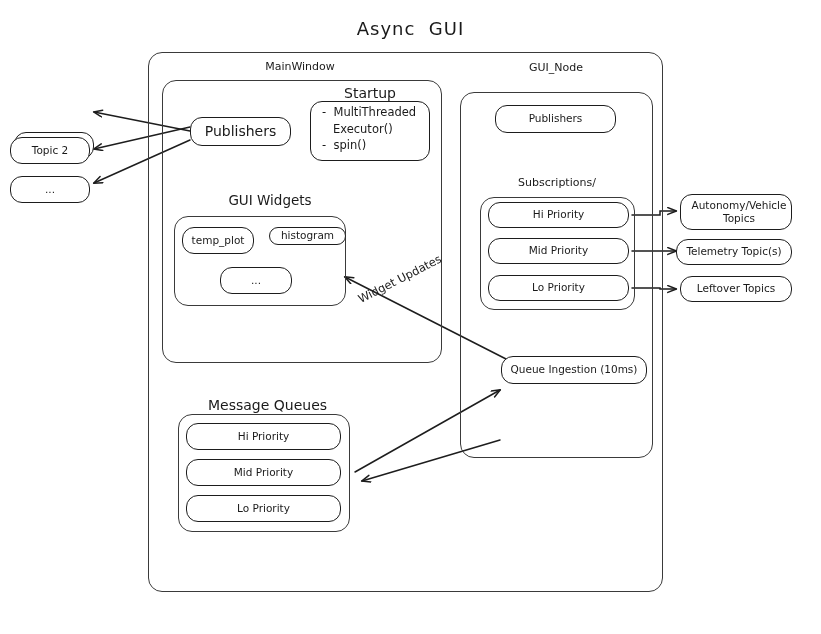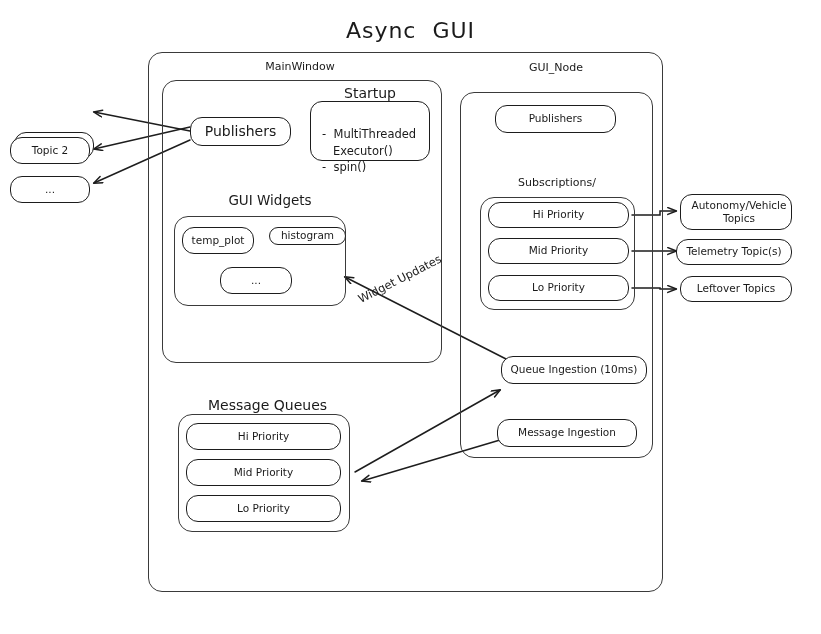--- a/index.html
+++ b/index.html
@@ -32,28 +32,28 @@
   .label{
     position:absolute;
     white-space:pre;
     text-align:center;
     line-height:1.2;
   }
   .t14{font-size:13.5px;}
   .t12{font-size:14px;}
   .t11{font-size:10.5px;}
   .t16{font-size:11px;}
-  .t22{font-size:22px;letter-spacing:1px;}
+  .t22{font-size:18px;letter-spacing:1px;}
 
   .hand{font-family:"DejaVu Sans","Liberation Sans",sans-serif;}
 
   .startup-list{
     display:block;
     text-align:left;
-    padding:24px 11px;
+    padding:2px 11px;
     font-size:11.5px;
     line-height:1.45;
     align-items:flex-start;justify-content:flex-start;
   }
   .rot-label{
     position:absolute;
     transform-origin:left bottom;
     font-size:11.5px;
     white-space:nowrap;
   }
@@ -125,21 +125,20 @@
   <div class="label hand t16" style="left:466px;top:150px;width:182px;">
     <div>Subscriptions/</div>
     <div>Callback Groups</div>
   </div>
   <div class="container-box" style="left:480px;top:197px;width:155px;height:113px;"></div>
   <div class="box t11" style="left:488px;top:202px;width:141px;height:26px;">Hi Priority</div>
   <div class="box t11" style="left:488px;top:238px;width:141px;height:26px;">Mid Priority</div>
   <div class="box t11" style="left:488px;top:275px;width:141px;height:26px;">Lo Priority</div>
 
   <div class="box t11" style="left:501px;top:356px;width:146px;height:28px;">Queue Ingestion (10ms)</div>
-  <div class="box t11" style="left:497px;top:419px;width:140px;height:28px;">Message Ingestion</div>
 
   <div class="box t11" style="left:14px;top:98px;width:80px;height:27px;margin-top:34px;">Topic 1</div>
   <div class="box t11" style="left:10px;top:137px;width:80px;height:27px;">Topic 2</div>
   <div class="box t11" style="left:10px;top:176px;width:80px;height:27px;">...</div>
 
   <div class="box t11" style="left:680px;top:194px;width:112px;height:36px;flex-direction:column;padding-left:6px;">
     <span>Autonomy/Vehicle</span>
     <span>Topics</span>
   </div>
   <div class="box t11" style="left:676px;top:239px;width:116px;height:26px;">Telemetry Topic(s)</div>

